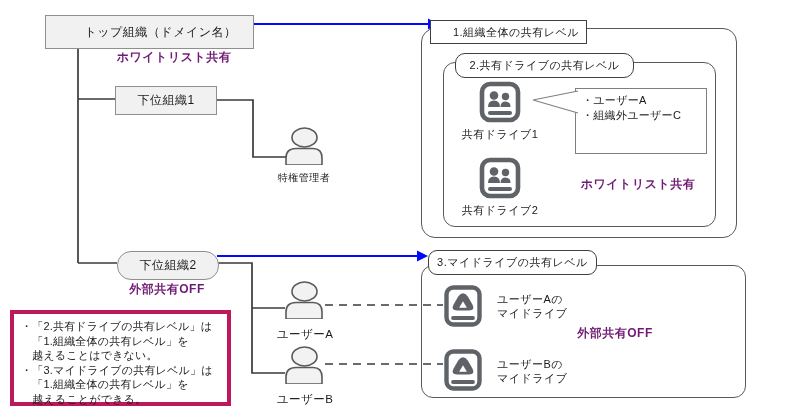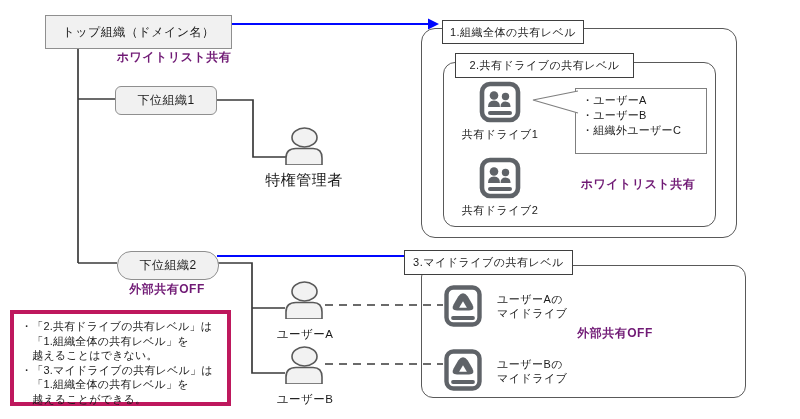--- a/index.html
+++ b/index.html
@@ -63,41 +63,41 @@
     <path d="M230,24 H428" fill="none" stroke="#0008ff" stroke-width="2.2"></path>
     <polygon points="428,18.5 439,24 428,29.5" fill="#0008ff"></polygon>
 
     <path d="M217,256 H417" fill="none" stroke="#0008ff" stroke-width="2.2"></path>
     <polygon points="417,250.5 428,256 417,261.5" fill="#0008ff"></polygon>
 
     <path d="M325,305 H443" fill="none" stroke="#3a3a3a" stroke-width="1.6" stroke-dasharray="8 6"></path>
     <path d="M325,364 H443" fill="none" stroke="#3a3a3a" stroke-width="1.6" stroke-dasharray="8 6"></path>
   </svg>
 
-  <div class="abs orgbox" style="left:45px;top:15px;width:185px;height:32px;">
+  <div class="abs orgbox" style="left:45px;top:15px;width:185px;height:32px;padding-left:22px;">
     <span>トップ組織（ドメイン名）</span>
   </div>
   <div class="abs blue" style="left:94px;top:49px;width:160px;">ホワイトリスト共有</div>
 
-  <div class="abs orgbox" style="left:115px;top:86px;width:100px;height:27px;border-radius:6px;">
+  <div class="abs orgbox" style="left:115px;top:86px;width:100px;height:27px;">
     <span>下位組織1</span>
   </div>
 
   <div class="abs orgbox" style="left:117px;top:251px;width:100px;height:27px;border-radius:14px;">
     <span>下位組織2</span>
   </div>
   <div class="abs blue" style="left:107px;top:281px;width:120px;">外部共有OFF</div>
 
   <div class="abs iconwrap" style="left:283px;top:127px;width:42px;height:38px;">
     <svg width="42" height="38" viewBox="0 0 42 38">
       <path d="M3,38 V31 Q3,21.5 13,21.5 H30 Q39,21.5 39,31 V38 Z" fill="#f2f2f2" stroke="#595959" stroke-width="1.6"></path>
       <ellipse cx="21.5" cy="10.5" rx="12.5" ry="9.5" fill="#f2f2f2" stroke="#595959" stroke-width="1.6"></ellipse>
     </svg>
   </div>
-  <div class="abs lbl" style="left:262px;top:171px;width:84px;font-size:15px;">特権管理者</div>
+  <div class="abs lbl" style="left:262px;top:171px;width:84px;font-size:10px;">特権管理者</div>
 
   <div class="abs iconwrap" style="left:283px;top:281px;width:42px;height:38px;">
     <svg width="42" height="38" viewBox="0 0 42 38">
       <path d="M3,38 V31 Q3,21.5 13,21.5 H30 Q39,21.5 39,31 V38 Z" fill="#f2f2f2" stroke="#595959" stroke-width="1.6"></path>
       <ellipse cx="21.5" cy="10.5" rx="12.5" ry="9.5" fill="#f2f2f2" stroke="#595959" stroke-width="1.6"></ellipse>
     </svg>
   </div>
   <div class="abs lbl" style="left:263px;top:327px;width:84px;font-size:11.5px;">ユーザーA</div>
 
   <div class="abs iconwrap" style="left:283px;top:346px;width:42px;height:38px;">
@@ -109,26 +109,26 @@
   <div class="abs lbl" style="left:263px;top:392px;width:84px;font-size:11.5px;">ユーザーB</div>
 
   <div class="abs notebox" style="left:10px;top:310px;width:199px;height:78px;">・「2.共有ドライブの共有レベル」は
 　「1.組織全体の共有レベル」を
 　越えることはできない。
 ・「3.マイドライブの共有レベル」は
 　「1.組織全体の共有レベル」を
 　越えることができる。</div>
 
   <div class="abs container" style="left:421px;top:28px;width:314px;height:208px;border-radius:14px;"></div>
-  <div class="abs tag" style="left:442px;top:20px;width:140px;height:22px;">
+  <div class="abs tag" style="left:430px;top:20px;width:140px;height:22px;padding-left:15px;">
     <span>1.組織全体の共有レベル</span>
   </div>
 
   <div class="abs container" style="left:443px;top:62px;width:271px;height:163px;border-radius:12px;"></div>
-  <div class="abs tag" style="left:455px;top:53px;width:177px;height:23px;">
+  <div class="abs tag" style="left:455px;top:53px;width:177px;height:23px;border-radius:10px;">
     <span>2.共有ドライブの共有レベル</span>
   </div>
 
   <div class="abs iconwrap" style="left:478px;top:80px;width:44px;height:44px;">
     <svg width="44" height="44" viewBox="0 0 44 44">
       <rect x="4" y="4" width="36" height="36" rx="8" fill="none" stroke="#5f6368" stroke-width="4.6"></rect>
       <line x1="12" y1="33" x2="32" y2="33" stroke="#5f6368" stroke-width="4" stroke-linecap="round"></line>
       <circle cx="16" cy="15.5" r="4.3" fill="#5f6368"></circle>
       <circle cx="27.5" cy="16.5" r="3.7" fill="#5f6368"></circle>
       <path d="M10,27 q0,-6.5 6,-6.5 q6,0 6,6.5 z" fill="#5f6368"></path>
@@ -144,32 +144,31 @@
       <circle cx="16" cy="15.5" r="4.3" fill="#5f6368"></circle>
       <circle cx="27.5" cy="16.5" r="3.7" fill="#5f6368"></circle>
       <path d="M10,27 q0,-6.5 6,-6.5 q6,0 6,6.5 z" fill="#5f6368"></path>
       <path d="M22.5,27 q0,-5.5 5,-5.5 q5,0 5,5.5 z" fill="#5f6368"></path>
     </svg>
   </div>
   <div class="abs lbl" style="left:452px;top:203px;width:96px;">共有ドライブ2</div>
 
   <div class="abs memberbox" style="left:575px;top:88px;width:118px;height:56px;">
     <div>・ユーザーA</div>
-    <div>・ユーザーB</div>
     <div>・組織外ユーザーC</div>
   </div>
   <svg class="abs" style="left:528px;top:85px;z-index:3;" width="52" height="35" viewBox="0 0 52 35">
     <polygon points="50,6 5,15 50,28" fill="#ffffff"></polygon>
     <path d="M50,6 L5,15 L50,28" fill="none" stroke="#7f7f7f" stroke-width="1.2"></path>
   </svg>
 
   <div class="abs blue" style="left:568px;top:176px;width:140px;">ホワイトリスト共有</div>
 
   <div class="abs container" style="left:421px;top:265px;width:323px;height:131px;border-radius:12px;"></div>
-  <div class="abs tag" style="left:404px;top:250px;width:167px;height:23px;">
+  <div class="abs tag" style="left:428px;top:250px;width:167px;height:23px;border-radius:9px;">
     <span>3.マイドライブの共有レベル</span>
   </div>
 
   <div class="abs iconwrap" style="left:443px;top:284px;width:40px;height:44px;">
     <svg width="40" height="44" viewBox="0 0 40 44">
       <rect x="3.5" y="3.5" width="33" height="37" rx="7" fill="none" stroke="#5f6368" stroke-width="4.4"></rect>
       <line x1="10" y1="34" x2="30" y2="34" stroke="#5f6368" stroke-width="3.8" stroke-linecap="round"></line>
       <path d="M15.2,12.5 Q20,5.8 24.8,12.5 L29.3,20.3 Q32.6,26.5 26,26.5 L14,26.5 Q7.4,26.5 10.7,20.3 Z" fill="#5f6368"></path>
       <path d="M20,17.2 L23.9,23.8 L16.1,23.8 Z" fill="#ffffff"></path>
     </svg>

